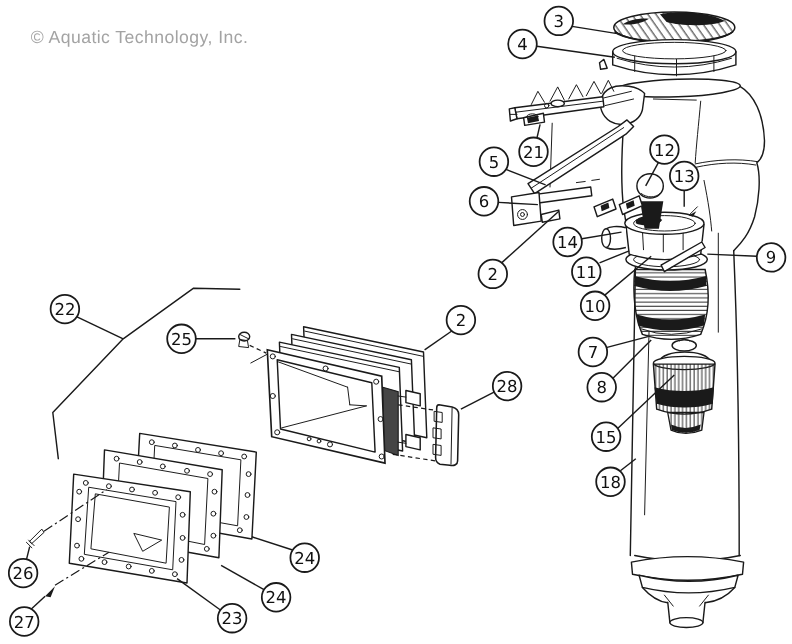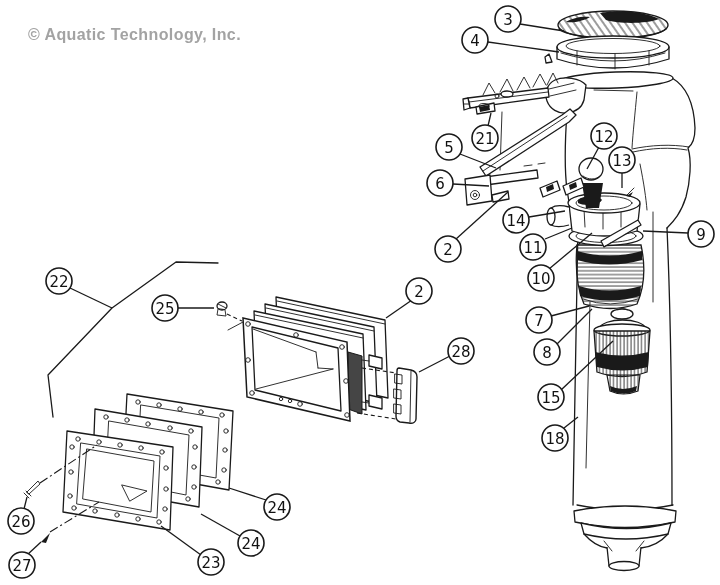--- a/index.html
+++ b/index.html
@@ -1,19 +1,19 @@
 <!DOCTYPE html>
 <html><head>
 <meta charset="utf-8">
 <title>Skimmer Parts Diagram</title>
 <style>
   html,body { margin:0; padding:0; background:#ffffff; }
   #page { position:relative; width:720px; height:585px; background:#ffffff; overflow:hidden;
           font-family:"Liberation Sans", sans-serif; }
-  #watermark { position:absolute; left:28px; top:26px; font-size:16px; font-weight:bold;
+  #watermark { position:absolute; left:28px; top:26px; font-size:16px; font-weight:normal;
                color:#a3a3a3; letter-spacing:0.4px; user-select:none; }
   svg { position:absolute; left:0; top:0; }
   .ln  { fill:none; stroke:#1a1a1a; stroke-width:1.3; stroke-linecap:round; stroke-linejoin:round; }
   .thin{ fill:none; stroke:#1a1a1a; stroke-width:0.9; stroke-linecap:round; stroke-linejoin:round; }
   .wh  { fill:#ffffff; stroke:#1a1a1a; stroke-width:1.3; stroke-linejoin:round; }
   .dk  { fill:#1a1a1a; stroke:none; }
   .dash   { fill:none; stroke:#1a1a1a; stroke-width:1.1; stroke-dasharray:4 3; }
   .dashdot{ fill:none; stroke:#1a1a1a; stroke-width:1.1; stroke-dasharray:9 3 2 3; }
   #callout-layer circle { fill:#ffffff; stroke:#1a1a1a; stroke-width:1.6; }
   #callout-layer polyline { fill:none; stroke:#1a1a1a; stroke-width:1.3; }

